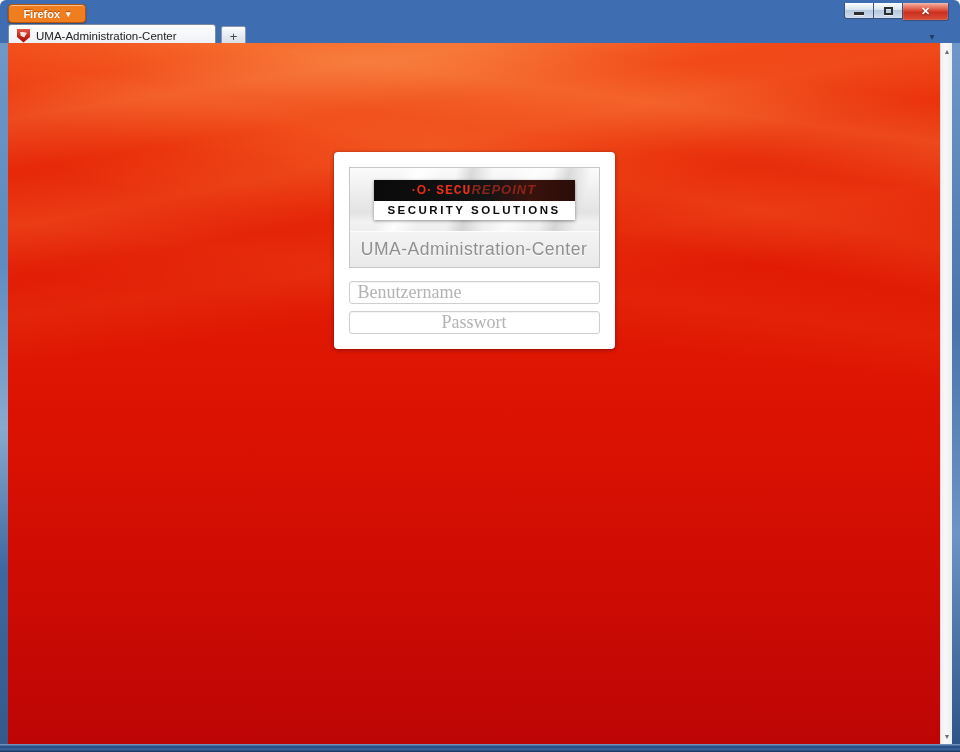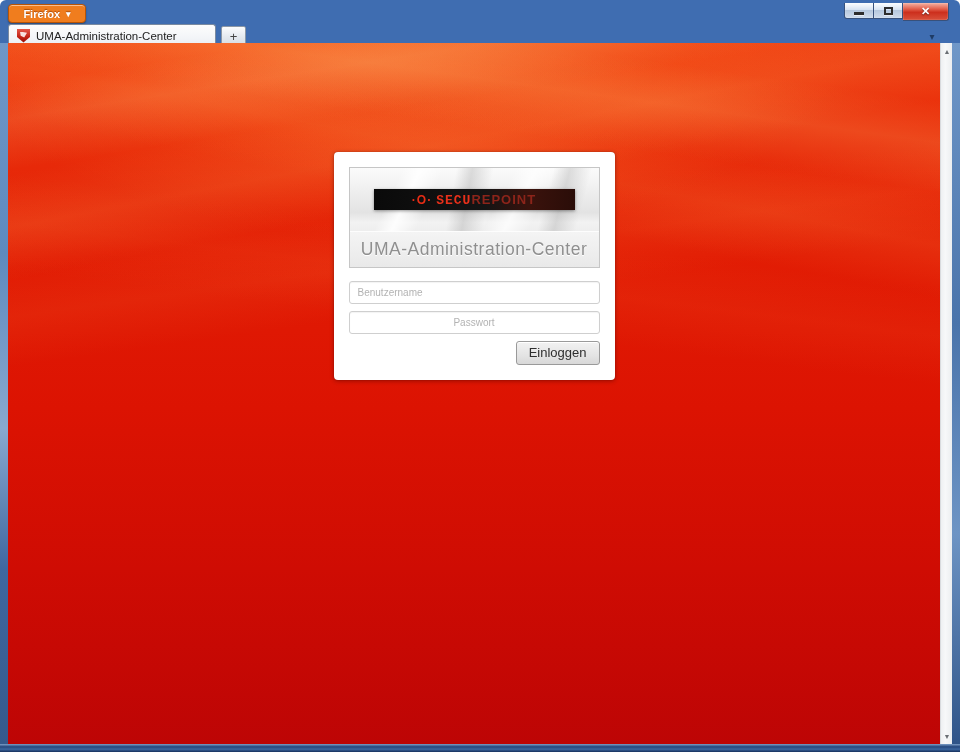--- a/index.html
+++ b/index.html
@@ -131,36 +131,36 @@
   }
   .logo-area { height:63px; display:flex; align-items:center; justify-content:center; position:relative; }
   .logo { width:201px; box-shadow:0 1px 3px rgba(0,0,0,0.4); }
   .logo-top {
     height:21px; background:linear-gradient(90deg, #0a0a0a 0%, #141414 55%, #3a120c 78%, #2a0d08 100%);
     display:flex; align-items:center; justify-content:center; gap:4px;
     font-weight:bold; font-size:13px; letter-spacing:1px; white-space:nowrap;
   }
   .logo-dots { color:#e82d15; font-size:12px; }
   .logo-secu { color:#e8301a;font-family:Liberation Mono, monospace; }
-  .logo-rest { color:#8c241a; }
+  .logo-rest { color:#8c241a;font-style:italic; }
   .logo-bottom {
     height:19px; background:#fff; color:#0d0d0d; font-weight:bold; font-size:11.5px;
     letter-spacing:2.5px; display:flex; align-items:center; justify-content:center; white-space:nowrap;
   }
   .title-area {
     height:36px; border-top:1px solid rgba(255,255,255,0.9); position:relative;
     background:linear-gradient(180deg, #f4f4f4 0%, #e9e9e9 100%);
     display:flex; align-items:center; justify-content:center;
   }
   .card-title { font-size:17.5px; color:#8f8f8f; text-shadow:0 1px 0 #fff; letter-spacing:0.5px; }
 
   .field {
     display:block; width:100%; height:23px; margin-top:13px;
     border:1px solid #cfcfcf; border-radius:3px; padding:0 8px;
-    font-family:Liberation Sans, sans-serif; font-size:10px; color:#14532d; outline:none;
+    font-family:Liberation Serif, serif; font-size:18px; color:#14532d; outline:none;
     box-shadow:inset 0 1px 1px rgba(0,0,0,0.05);
   }
   .field + .field { margin-top:7px;text-align:center; }
   .field::placeholder { color:#b3b3b3; opacity:1; }
 
   .btn-row { margin-top:7px; text-align:right; }
   .login-btn {
     display:inline-block; padding:3px 12px 4px; font-family:"Liberation Sans", sans-serif;
     font-size:13px; color:#2e2e2e; border:1px solid #9a9a9a; border-radius:3px;
     background:linear-gradient(180deg, #f2f2f2 0%, #e4e4e4 60%, #d8d8d8 100%);
@@ -219,33 +219,31 @@
     <div class="page">
 
       <div class="card">
         <div class="brand-panel">
           <div class="logo-area">
             <div class="logo">
               <div class="logo-top">
                 <span class="logo-dots">·O·</span>
                 <span><span class="logo-secu">SECU</span><span class="logo-rest">REPOINT</span></span>
               </div>
+              <div class="logo-bottom">SECURITY SOLUTIONS</div>
             </div>
           </div>
           <div class="title-area">
             <span class="card-title">UMA-Administration-Center</span>
           </div>
         </div>
 
         <input class="field" type="text" placeholder="Benutzername" style="">
         <input class="field" type="password" placeholder="Passwort" style="">
 
-        <div class="btn-row">
-          <button class="login-btn">Einloggen</button>
-        </div>
       </div>
 
     </div>
 
     <div class="scrollbar">
       <div class="sb-arrow up">▲</div>
       <div class="sb-arrow down">▼</div>
     </div>
   </div>
 

